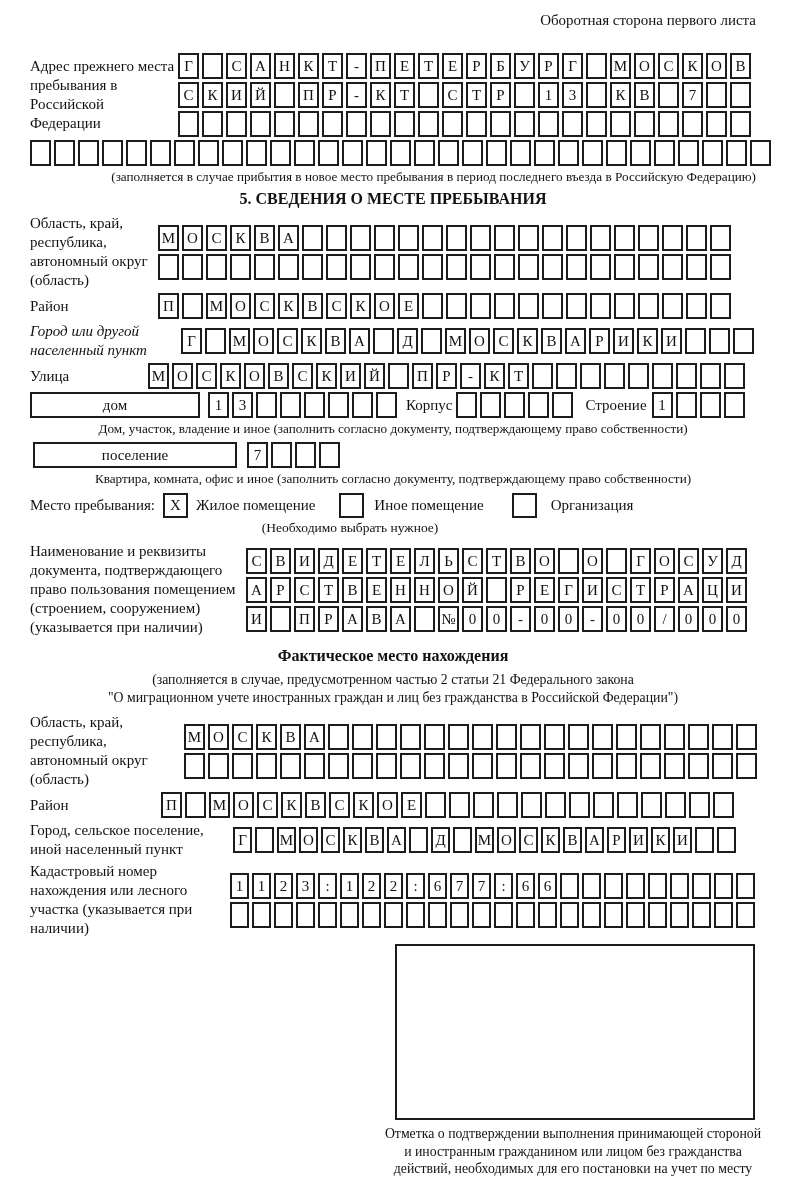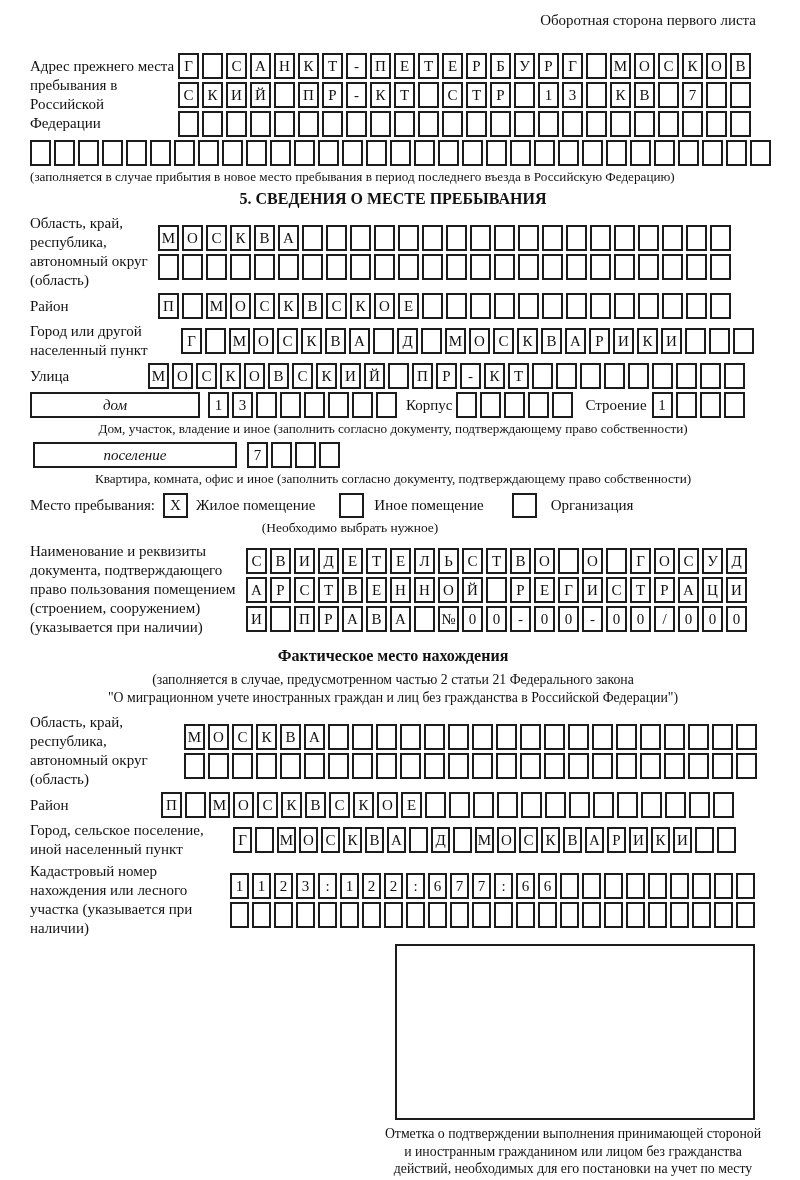--- a/index.html
+++ b/index.html
@@ -14,25 +14,25 @@
   .boxcol{ display:flex;flex-direction:column;gap:3px; }
   .boxes{ display:flex;gap:3px; }
   .cell{
     width:17px;height:22px;border:2px solid #1c1c1c;flex-shrink:0;
     display:flex;align-items:center;justify-content:center;
     font-size:15px;line-height:22px;background:#fff;
   }
   .boxes.sm .cell{ width:15px; }
   .fullrow{ margin-top:3px; }
   .caption{ font-size:13.2px;margin:3px 0 5px;text-align:center; }
-  .caption.center{ text-align:left; }
+  .caption.center{ text-align:right; }
   .sect-title{ text-align:center;font-weight:bold;font-size:16px;margin:4px 0 6px; }
   .widebox{
     border:2px solid #1c1c1c;height:22px;display:flex;align-items:center;
-    justify-content:center;font-size:15px;flex-shrink:0;background:#fff;font-style:italic;
+    justify-content:center;font-size:15px;flex-shrink:0;background:#fff;
   }
   .inline-lbl{ font-size:15px;line-height:26px;flex-shrink:0; }
   .checkbox{
     width:21px;height:21px;border:2px solid #1c1c1c;flex-shrink:0;
     display:flex;align-items:center;justify-content:center;font-size:15px;background:#fff;
   }
   .stay-note{ text-align:center;font-size:13.5px;width:640px;margin:2px 0 6px; }
   .note-line{ text-align:center;font-size:13.8px;line-height:18px; }
   .stamp-wrap{ margin-left:365px;margin-top:6px; }
   .stamp-box{ width:356px;height:172px;border:2px solid #1c1c1c;background:#fff; }
@@ -248,21 +248,21 @@
         <span class="cell"></span>
         <span class="cell"></span>
         <span class="cell"></span>
         <span class="cell"></span>
         <span class="cell"></span>
         <span class="cell"></span>
       </div>
   </div>
 
   <div class="frow mb3">
-    <div class="flabel" style="width:151px;">Город или другой населенный пункт</div>
+    <div class="flabel" style="width:151px;font-style:italic;">Город или другой населенный пункт</div>
     <div class="boxes">
         <span class="cell">Г</span>
         <span class="cell"></span>
         <span class="cell">М</span>
         <span class="cell">О</span>
         <span class="cell">С</span>
         <span class="cell">К</span>
         <span class="cell">В</span>
         <span class="cell">А</span>
         <span class="cell"></span>

